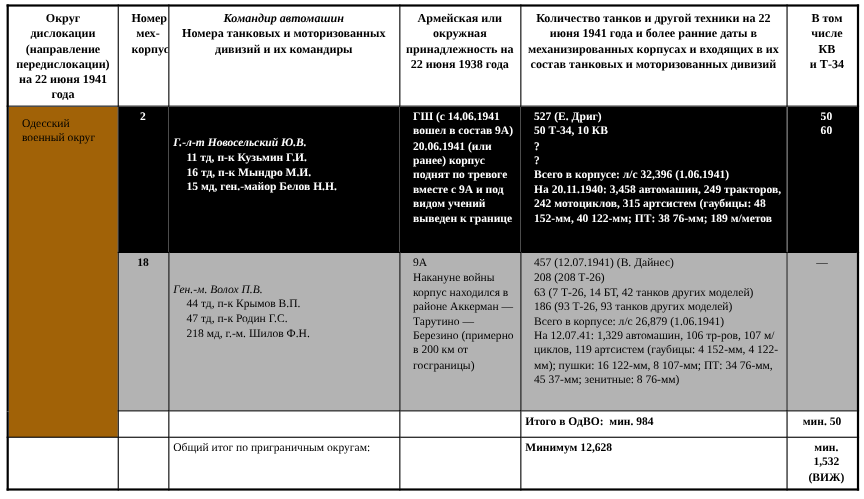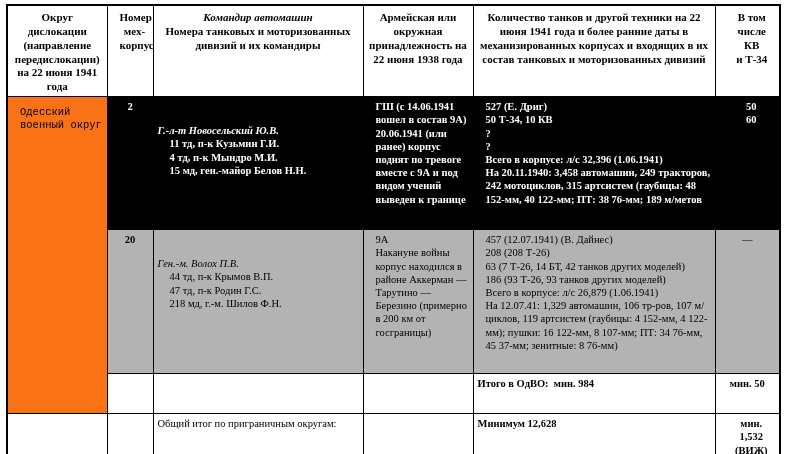--- a/index.html
+++ b/index.html
@@ -39,21 +39,21 @@
   }
   td{padding:3px 4px 2px;}
   .pre{white-space:pre-line;padding-left:12px;}
   .hdr-title{font-style:italic;}
   .hl{background:var(--hl-bg);color:var(--hl-text);font-weight:bold;}
   tr.shaded td{background:var(--shaded-bg);}
   .num{text-align:center;font-weight:bold;}
   .center{text-align:center;}
   .bold{font-weight:bold;}
   .cmd{font-style:italic;margin-top:24px;}
-  .district{background:#f97316;padding-top:9px;font-family:Liberation Mono, monospace;}
+  .district{background:#a16207;padding-top:9px;}
 </style>
 </head>
 <body>
 
 <div class="page">
   <table class="grid">
     <colgroup>
       <col style="width:100px">
       <col style="width:46px">
       <col style="width:210px">
@@ -80,52 +80,52 @@
       </tr>
     </thead>
     <tbody>
       <tr style="height:133px">
         <td class="district pre" rowspan="3">Одесский
 военный округ</td>
         <td class="hl num">2</td>
         <td class="hl">
           <div class="cmd">Г.-л-т Новосельский Ю.В.</div>
           <div class="pre">11 тд, п-к Кузьмин Г.И.
-4 тд, п-к Мындро М.И.
+16 тд, п-к Мындро М.И.
 15 мд, ген.-майор Белов Н.Н.</div>
         </td>
         <td class="hl pre">ГШ (с 14.06.1941 вошел в состав 9А) 20.06.1941 (или ранее) корпус поднят по тревоге вместе с 9А и под видом учений выведен к границе</td>
         <td class="hl pre">527 (Е. Дриг)
 50 Т-34, 10 КВ
 ?
 ?
 Всего в корпусе: л/с 32,396 (1.06.1941)
 На 20.11.1940: 3,458 автомашин, 249 тракторов, 242 мотоциклов, 315 артсистем (гаубицы: 48 152-мм, 40 122-мм; ПТ: 38 76-мм; 189 м/метов</td>
         <td class="hl pre center">50
 60</td>
       </tr>
       <tr class="shaded" style="height:144px">
-        <td class="num">20</td>
+        <td class="num">18</td>
         <td>
           <div class="cmd">Ген.-м. Волох П.В.</div>
           <div class="pre">44 тд, п-к Крымов В.П.
 47 тд, п-к Родин Г.С.
 218 мд, г.-м. Шилов Ф.Н.</div>
         </td>
         <td class="pre">9А
 Накануне войны корпус находился в районе Аккерман — Тарутино — Березино (примерно в 200 км от госграницы)</td>
         <td class="pre">457 (12.07.1941) (В. Дайнес)
 208 (208 Т-26)
 63 (7 Т-26, 14 БТ, 42 танков других моделей)
 186 (93 Т-26, 93 танков других моделей)
 Всего в корпусе: л/с 26,879 (1.06.1941)
 На 12.07.41: 1,329 автомашин, 106 тр-ров, 107 м/циклов, 119 артсистем (гаубицы: 4 152-мм, 4 122-мм); пушки: 16 122-мм, 8 107-мм; ПТ: 34 76-мм, 45 37-мм; зенитные: 8 76-мм)</td>
         <td class="center">—</td>
       </tr>
-      <tr style="height:40px">
+      <tr style="height:24px">
         <td></td>
         <td></td>
         <td></td>
         <td class="bold">Итого в ОдВО:&nbsp;&nbsp;мин. 984</td>
         <td class="bold center">мин. 50</td>
       </tr>
       <tr style="height:47px">
         <td></td>
         <td></td>
         <td>Общий итог по приграничным округам:</td>

